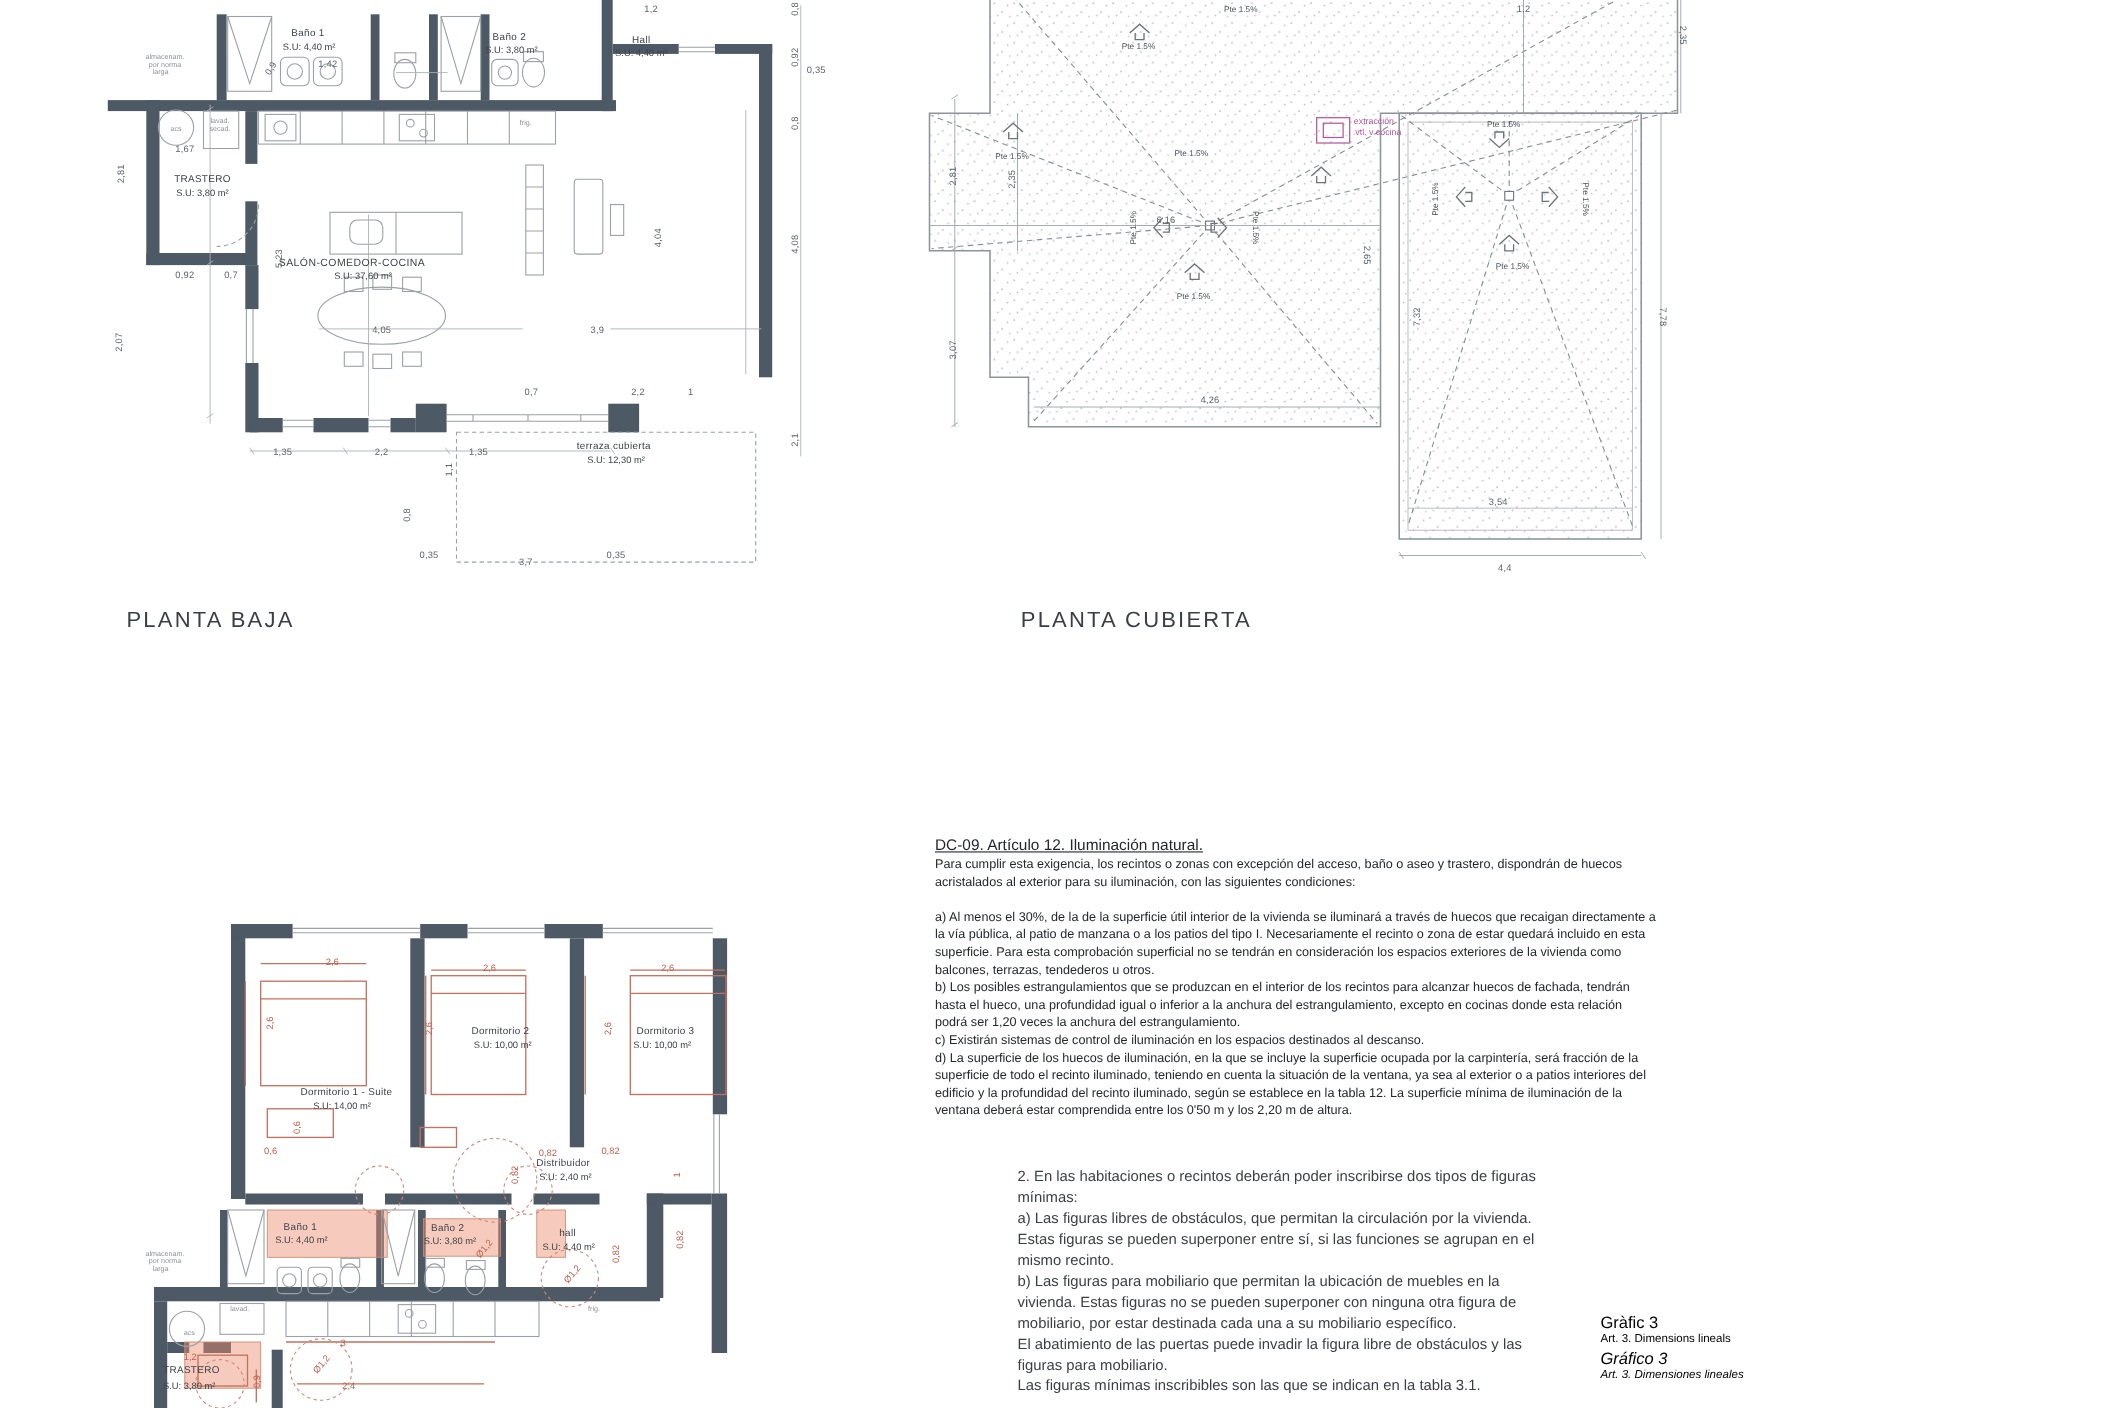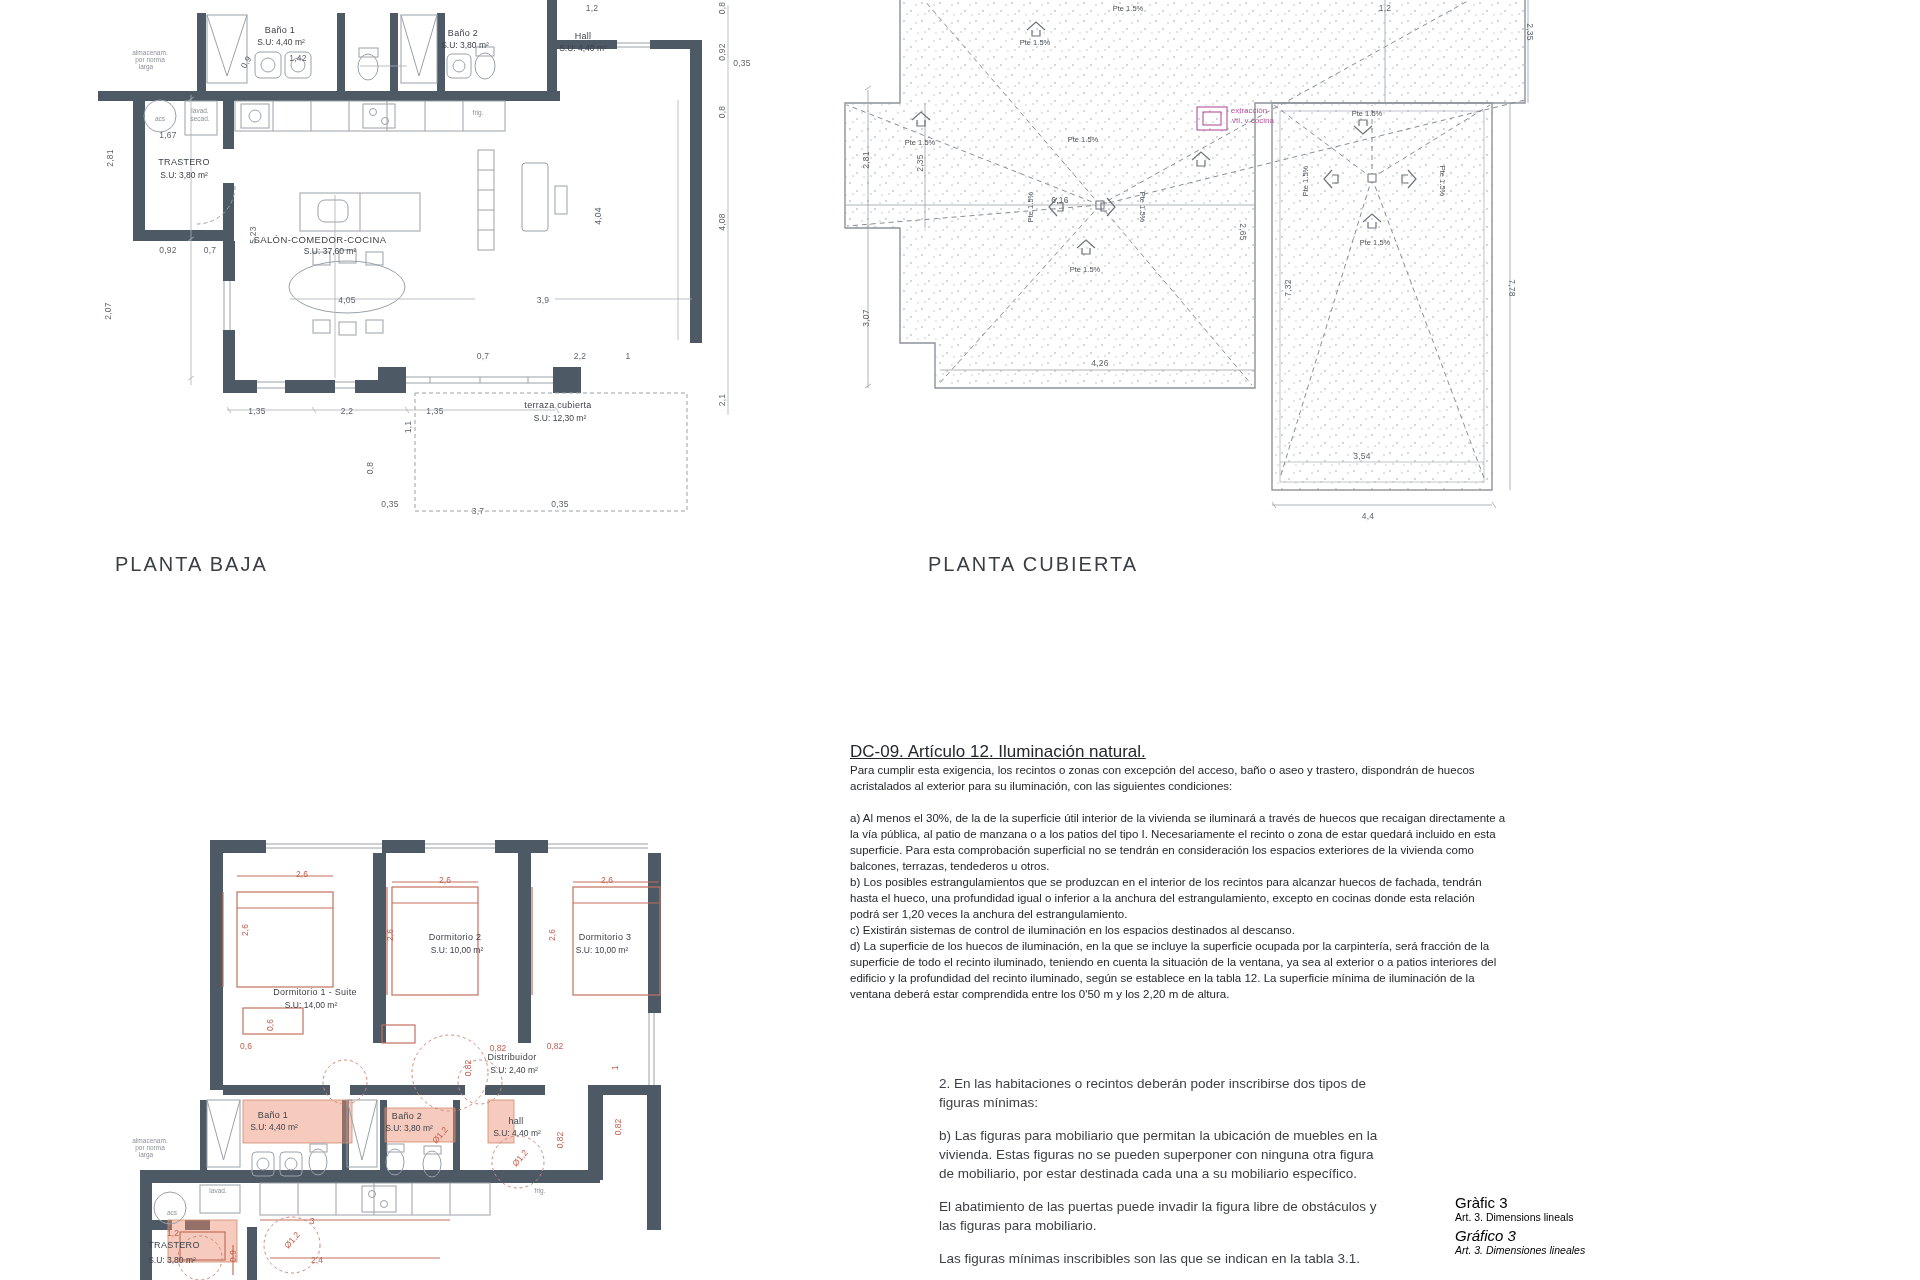--- a/index.html
+++ b/index.html
@@ -15,26 +15,26 @@
   .red{font-size:8.5px;color:#c0604e;}
   .mag{font-size:7.5px;color:#a34f80;margin-top:32px;}
   .magv{font-size:8px;color:#b3539b;}
   .pte{font-size:7.5px;color:#4a5058;}
   .tiny{font-size:6.5px;color:#8b9198;}
   .plan-title{position:absolute;font-size:20px;color:#3a3f45;letter-spacing:2px;}
   #heading{position:absolute;left:70px;top:760px;font-size:24px;color:#33373c;
            letter-spacing:2px;border-bottom:2px solid #44484d;padding-bottom:3px;}
   #dc09{position:absolute;left:850px;top:744px;width:656px;font-size:11.5px;
         line-height:16px;color:#24282c;}
-  #dc09 .t{text-decoration:underline;margin:0 0 2px 0;font-size:17px;}
+  #dc09 .t{text-decoration:underline;margin:16px 0 2px 0;font-size:14px;}
   #dc09 p{margin:0;}
   #dc09 p.gap{margin-top:16px;}
   #figures{position:absolute;left:925px;top:1060px;width:478px;font-size:13.5px;
            line-height:19px;color:#3b3f44;}
-  #figures p{margin:14px;}
+  #figures p{margin:0;}
   #grafic{position:absolute;left:1455px;top:1194px;color:#000000;}
   #grafic .g1{font-size:15px;margin:0;}
   #grafic .g2{font-size:10.5px;margin:0 0 4px 0;}
   .it{font-style:italic;}
   .layer{position:absolute;left:0;top:0;width:1920px;height:1280px;pointer-events:none;}
 </style>
 </head>
 <body>
 
 <div id="sheet">
@@ -248,20 +248,21 @@
     <p class="t">DC-09. Artículo 12. Iluminación natural.</p>
     <p>Para cumplir esta exigencia, los recintos o zonas con excepción del acceso, baño o aseo y trastero, dispondrán de huecos acristalados al exterior para su iluminación, con las siguientes condiciones:</p>
     <p class="gap">a) Al menos el 30%, de la de la superficie útil interior de la vivienda se iluminará a través de huecos que recaigan directamente a la vía pública, al patio de manzana o a los patios del tipo I. Necesariamente el recinto o zona de estar quedará incluido en esta superficie. Para esta comprobación superficial no se tendrán en consideración los espacios exteriores de la vivienda como balcones, terrazas, tendederos u otros.</p>
     <p>b) Los posibles estrangulamientos que se produzcan en el interior de los recintos para alcanzar huecos de fachada, tendrán hasta el hueco, una profundidad igual o inferior a la anchura del estrangulamiento, excepto en cocinas donde esta relación podrá ser 1,20 veces la anchura del estrangulamiento.</p>
     <p>c) Existirán sistemas de control de iluminación en los espacios destinados al descanso.</p>
     <p>d) La superficie de los huecos de iluminación, en la que se incluye la superficie ocupada por la carpintería, será fracción de la superficie de todo el recinto iluminado, teniendo en cuenta la situación de la ventana, ya sea al exterior o a patios interiores del edificio y la profundidad del recinto iluminado, según se establece en la tabla 12. La superficie mínima de iluminación de la ventana deberá estar comprendida entre los 0'50 m y los 2,20 m de altura.</p>
   </div>
 
   <div id="figures">
     <p>2. En las habitaciones o recintos deberán poder inscribirse dos tipos de figuras mínimas:</p>
+    <p>a) Las figuras libres de obstáculos, que permitan la circulación por la vivienda. Estas figuras se pueden superponer entre sí, si las funciones se agrupan en el mismo recinto.</p>
     <p>b) Las figuras para mobiliario que permitan la ubicación de muebles en la vivienda. Estas figuras no se pueden superponer con ninguna otra figura de mobiliario, por estar destinada cada una a su mobiliario específico.</p>
     <p>El abatimiento de las puertas puede invadir la figura libre de obstáculos y las figuras para mobiliario.</p>
     <p>Las figuras mínimas inscribibles son las que se indican en la tabla 3.1.</p>
   </div>
 
   <div id="grafic">
     <p class="g1">Gràfic 3</p>
     <p class="g2">Art. 3. Dimensions lineals</p>
     <p class="g1 it">Gráfico 3</p>
     <p class="g2 it">Art. 3. Dimensiones lineales</p>

